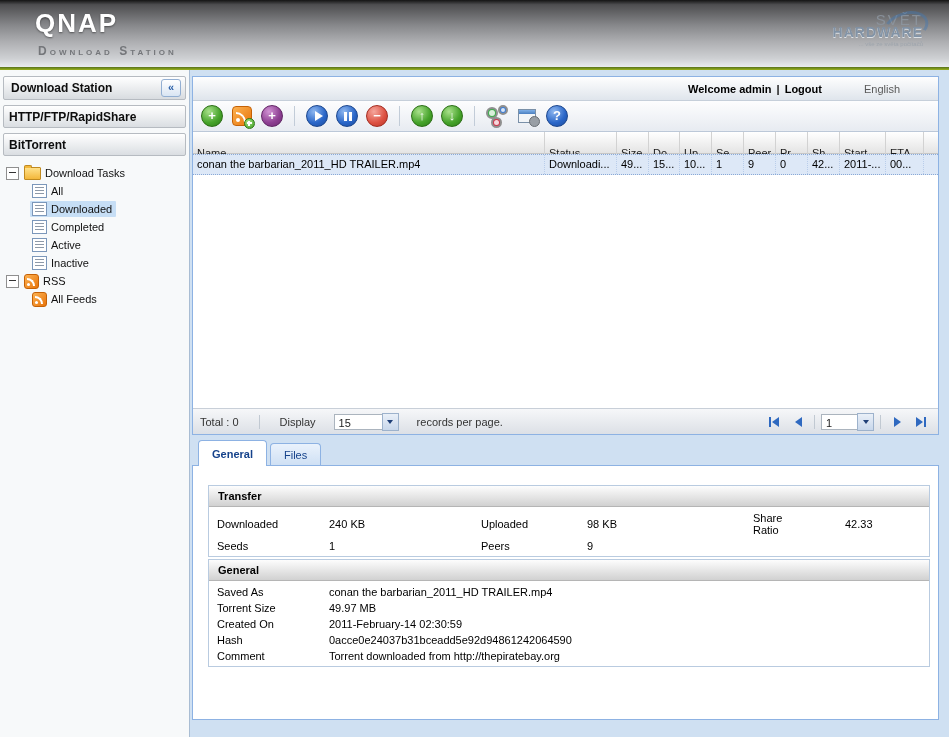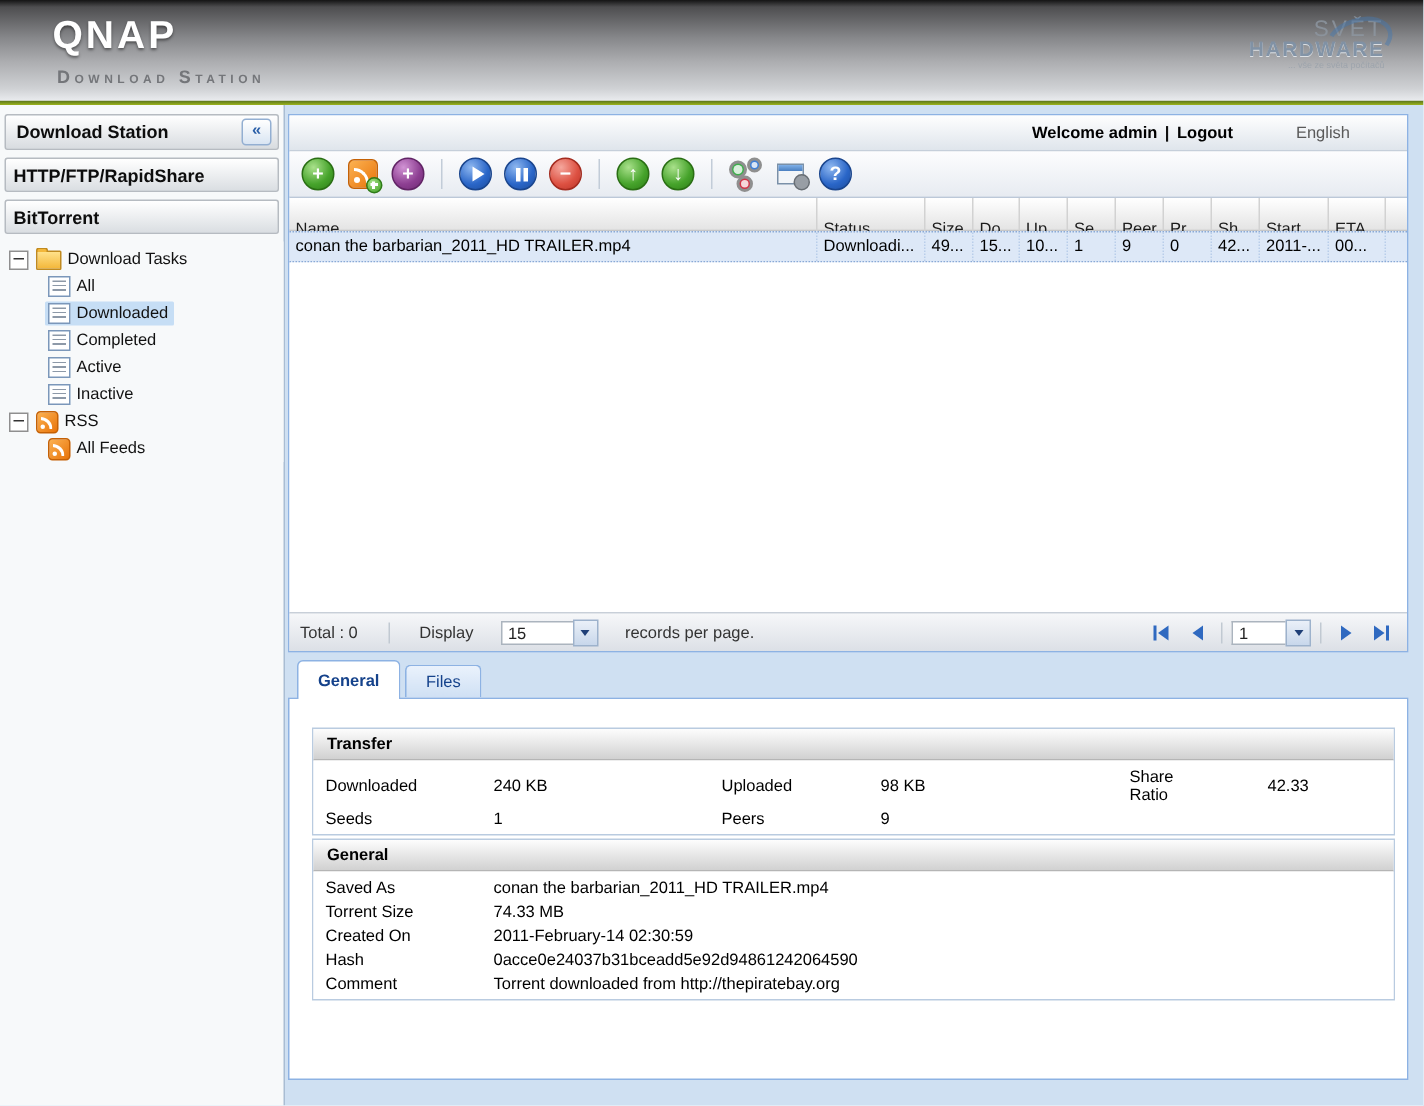--- a/index.html
+++ b/index.html
@@ -414,21 +414,21 @@
 
       <div class="fieldset">
         <div class="fs-head">General</div>
         <div class="fs-body">
           <div class="g-row">
             <span class="lbl">Saved As</span>
             <span class="val">conan the barbarian_2011_HD TRAILER.mp4</span>
           </div>
           <div class="g-row">
             <span class="lbl">Torrent Size</span>
-            <span class="val">74.33 MB</span>
+            <span class="val">49.97 MB</span>
           </div>
           <div class="g-row">
             <span class="lbl">Created On</span>
             <span class="val">2011-February-14 02:30:59</span>
           </div>
           <div class="g-row">
             <span class="lbl">Hash</span>
             <span class="val">0acce0e24037b31bceadd5e92d94861242064590</span>
           </div>
           <div class="g-row">

